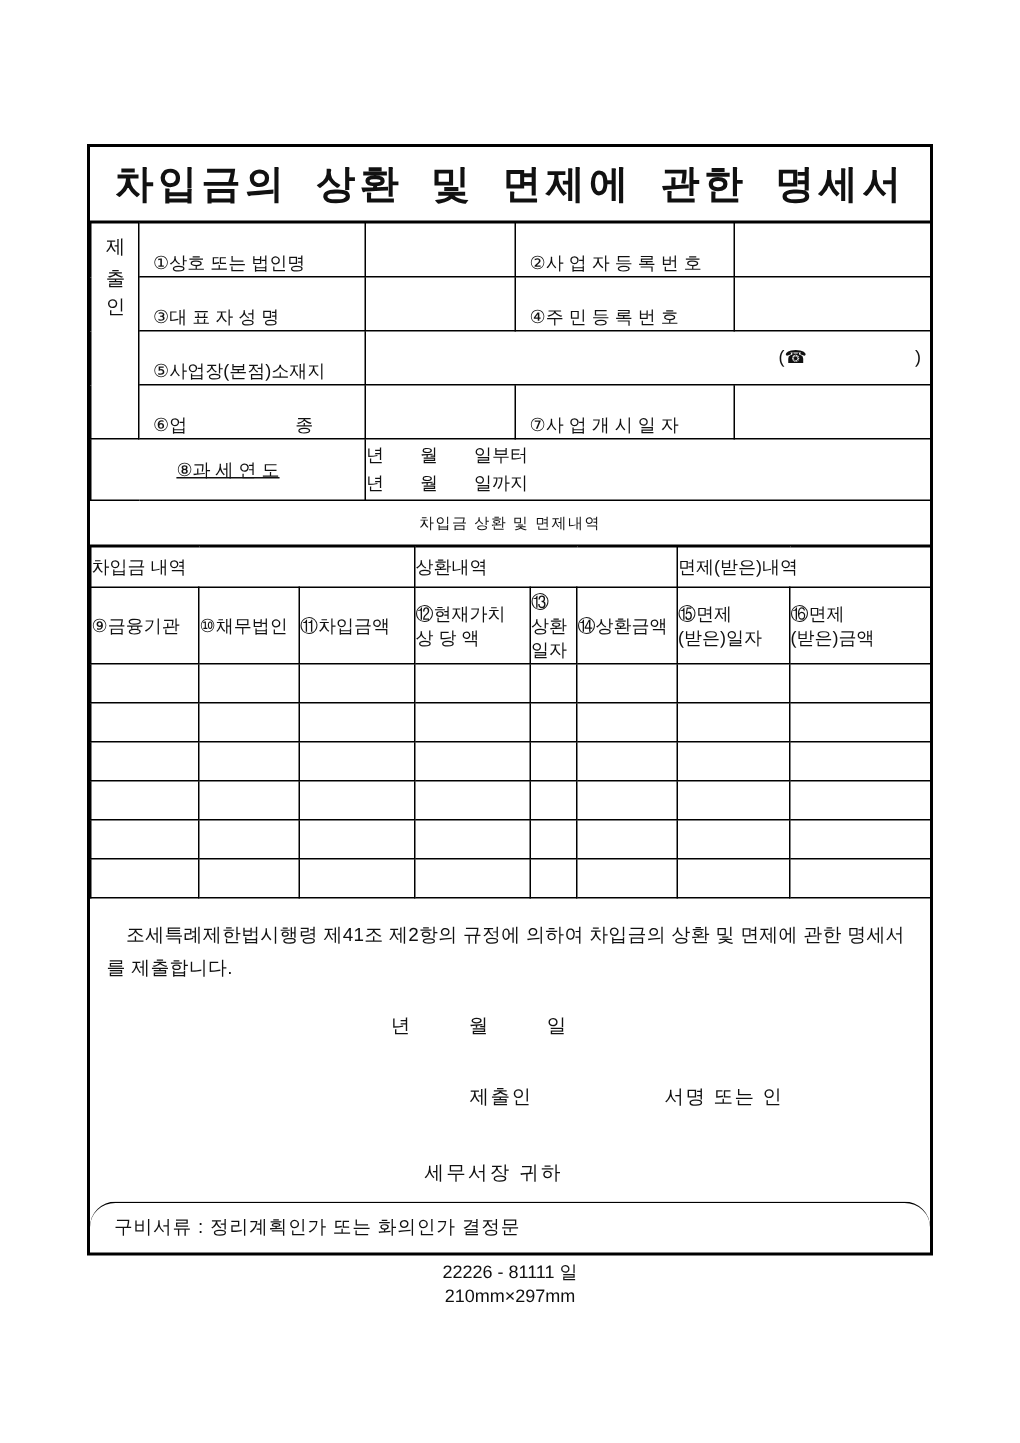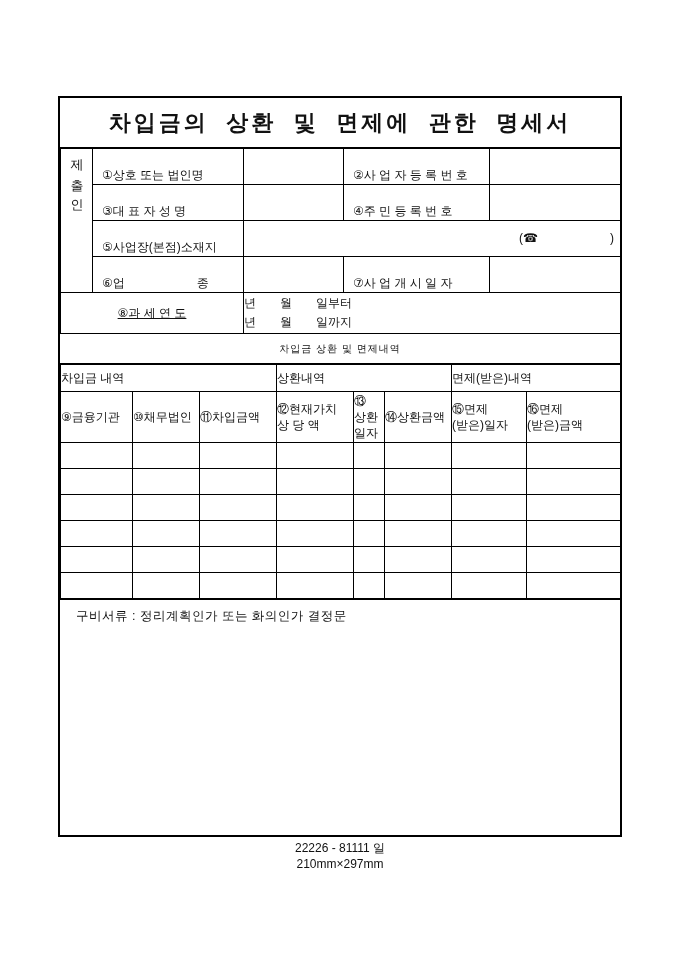--- a/index.html
+++ b/index.html
@@ -21,21 +21,21 @@
     position:absolute; top:96px; left:58px; width:564px; height:741px;
     border:2px solid #000; display:flex; flex-direction:column; overflow:hidden;
   }
 
   .title-row {
     height:50px; border-bottom:1px solid #000;
     display:flex; align-items:center; justify-content:center;
   }
   .form-title {
     font-family:"Liberation Serif","DejaVu Serif",serif;
-    font-size:22px; font-weight:bold; letter-spacing:3px; word-spacing:9px;
+    font-size:26px; font-weight:bold; letter-spacing:3px; word-spacing:9px;
   }
 
   table { width:100%; border-collapse:collapse; table-layout:fixed; }
   td, th { border:1px solid #000; font-weight:normal; font-size:12px; overflow:hidden; }
 
   
   .info-table td { padding:18px 0 0 9px; text-align:left; }
   .info-table td.center { text-align:center; padding:0;text-decoration:underline; }
   .info-table td.noborder-pad { padding:0; }
   .submitter-cell {
@@ -65,21 +65,21 @@
   .date-line { margin-top:19px; text-align:center; padding-right:42px; font-size:13px; }
   .submitter-row { margin-top:29px; display:flex; font-size:13px; }
   .submitter-label { margin-left:242px; letter-spacing:1px; }
   .sign-label { margin-left:88px; letter-spacing:1px; }
   .recipient { margin-top:33px; margin-left:212px; font-size:13px; letter-spacing:1.5px; }
 
   
   .attachments {
     height:34px; border-top:1px solid #000;
     display:flex; align-items:center; padding-left:16px;
-    font-size:12.5px; letter-spacing:0.5px;
+    font-size:12.5px; letter-spacing:0.5px;border-radius:23px;
   }
 
   .doc-footer { position:absolute; top:840px; left:58px; width:564px; font-size:12px; }
   .doc-footer .frow { display:flex; justify-content:space-between; height:21px; align-items:center;flex-direction:column; }
 </style>
 </head>
 <body>
 
 <div class="page">
 
@@ -224,20 +224,30 @@
             <td></td>
             <td></td>
             <td></td>
             <td></td>
             <td></td>
             <td></td>
       </tr>
     </tbody>
       </table>
 
+    <div class="statement">
+      <div class="declaration-body">조세특례제한법시행령 제41조 제2항의 규정에 의하여 차입금의 상환 및 면제에 관한 명세서
+를 제출합니다.</div>
+      <div class="date-line">년　　　월　　　일</div>
+      <div class="submitter-row">
+        <span class="submitter-label">제출인</span>
+        <span class="sign-label">서명 또는 인</span>
+      </div>
+      <div class="recipient">세무서장 귀하</div>
+    </div>
 
     <div class="attachments">구비서류 : 정리계획인가 또는 화의인가 결정문</div>
 
   </div>
 
   <div class="doc-footer">
     <div class="frow">
       <span>22226 - 81111 일</span>
       <span>210mm×297mm</span>
     </div>

